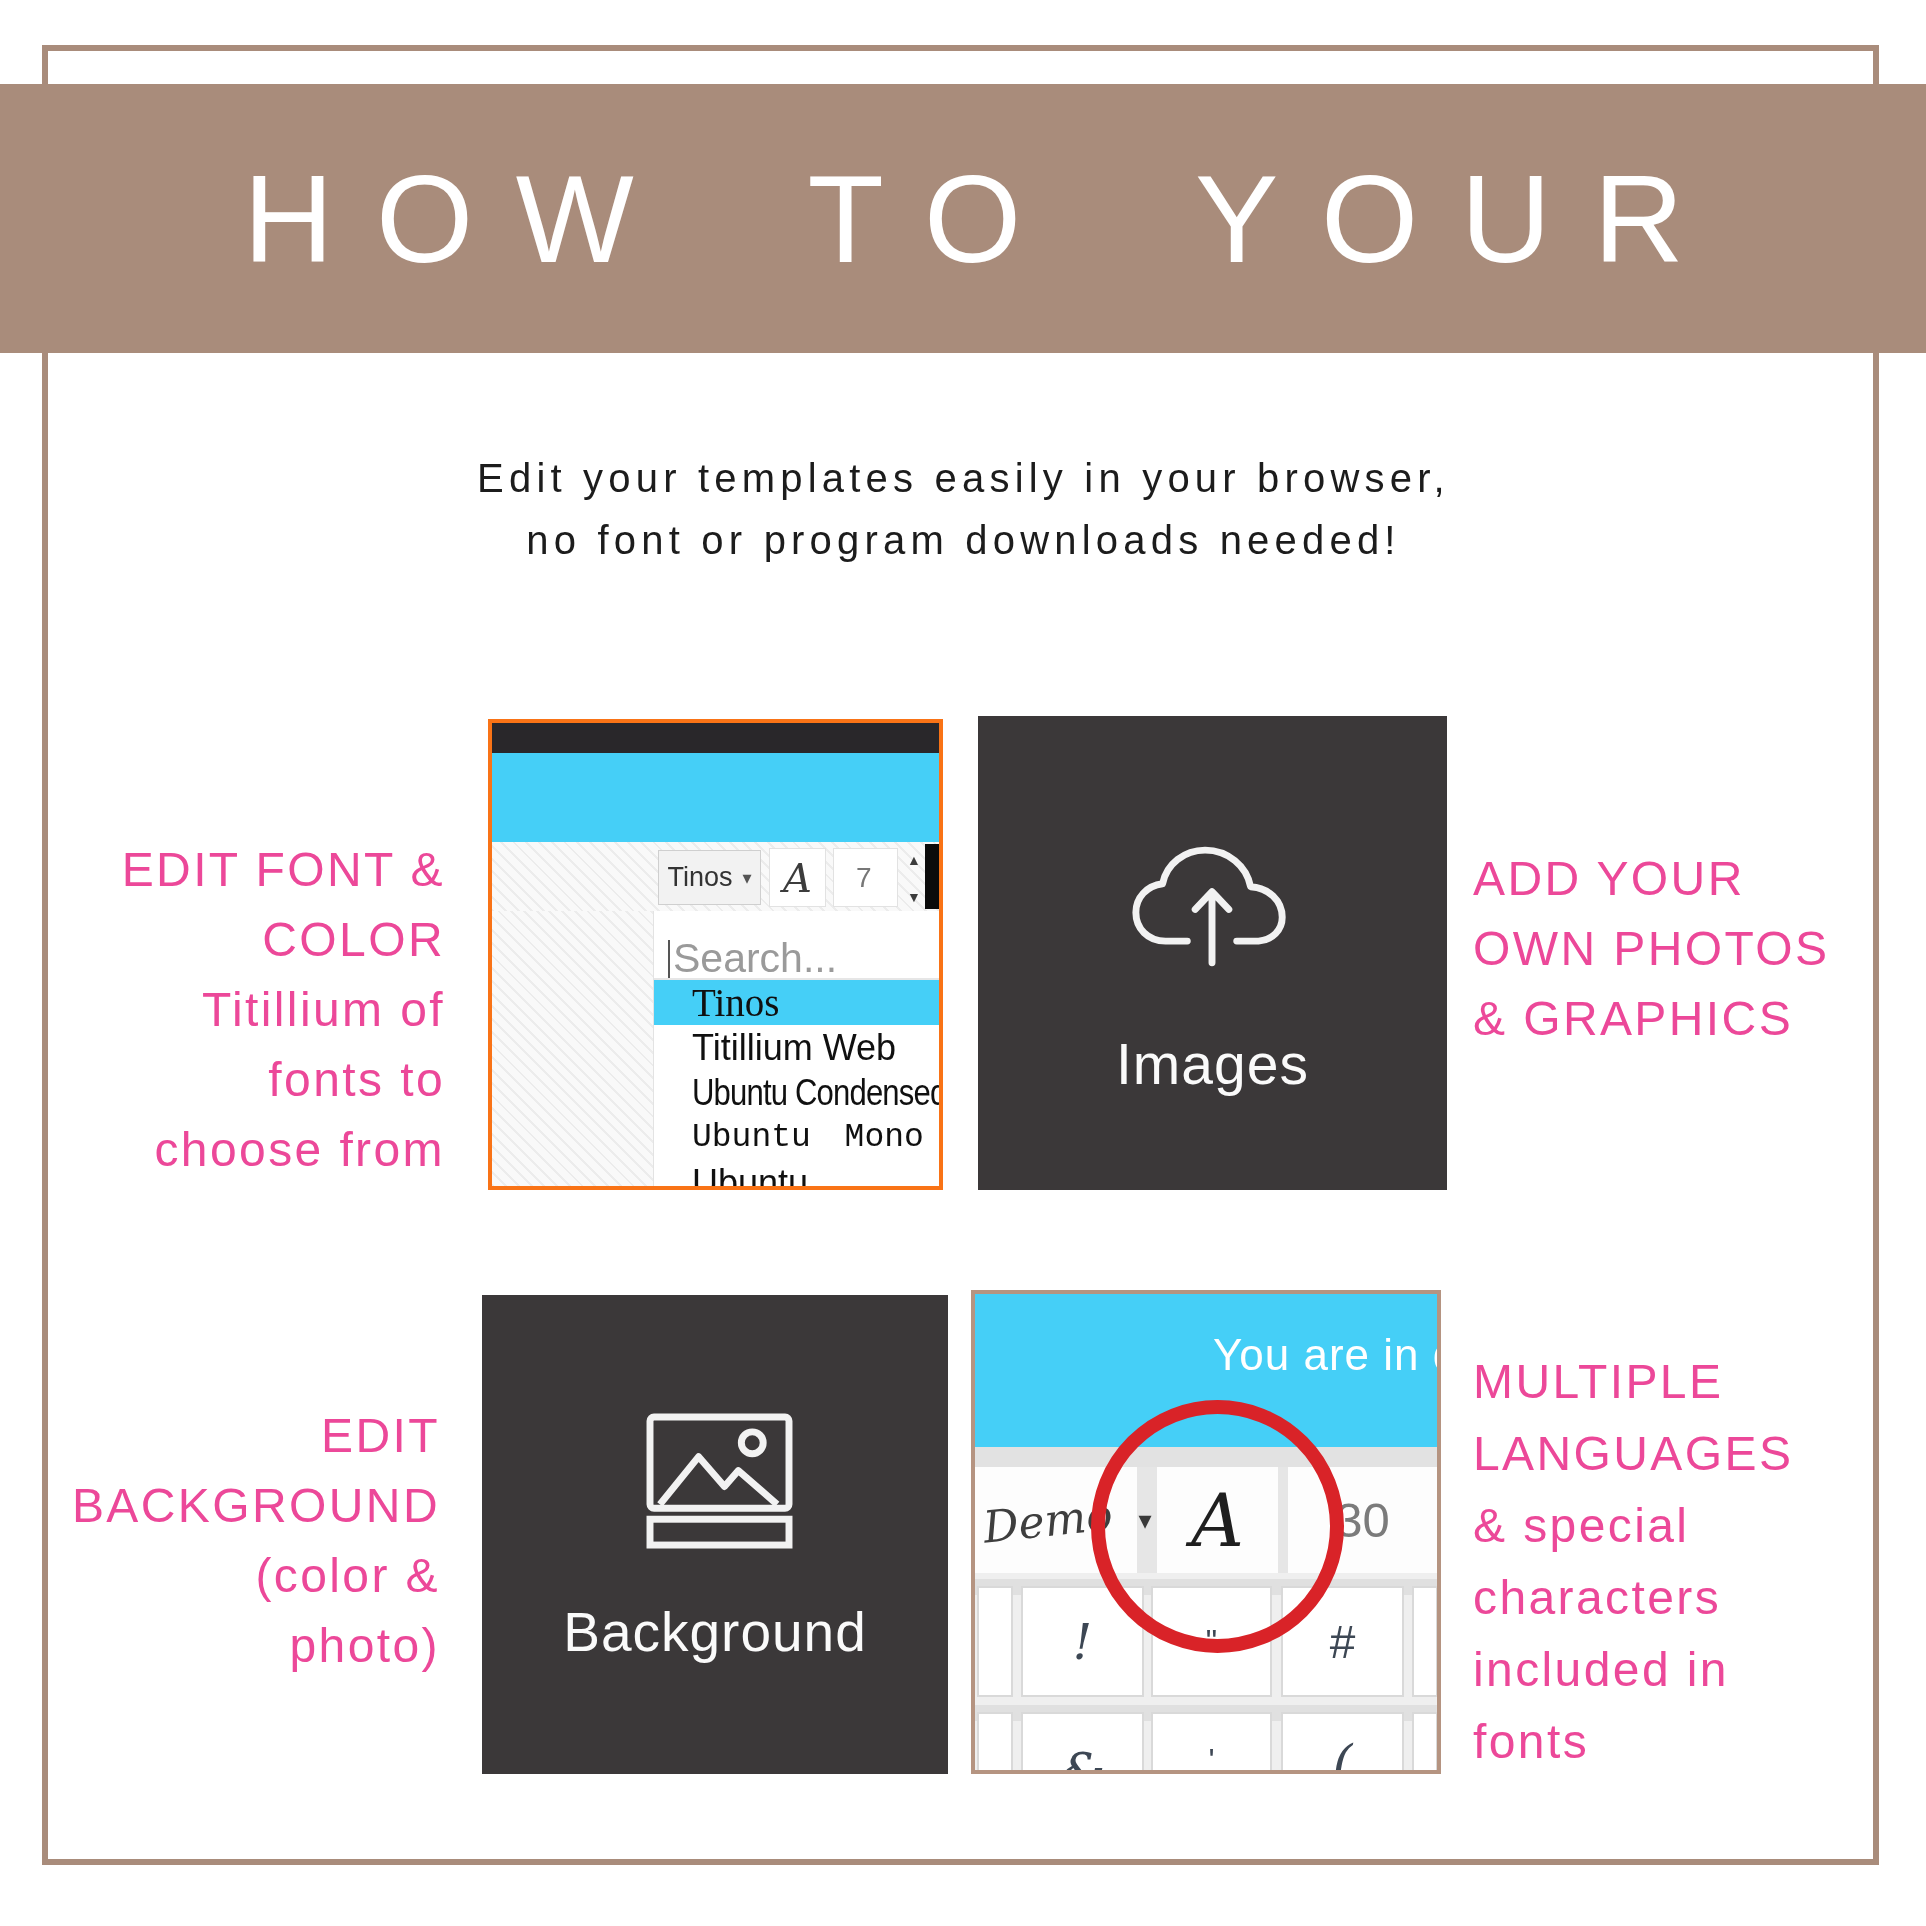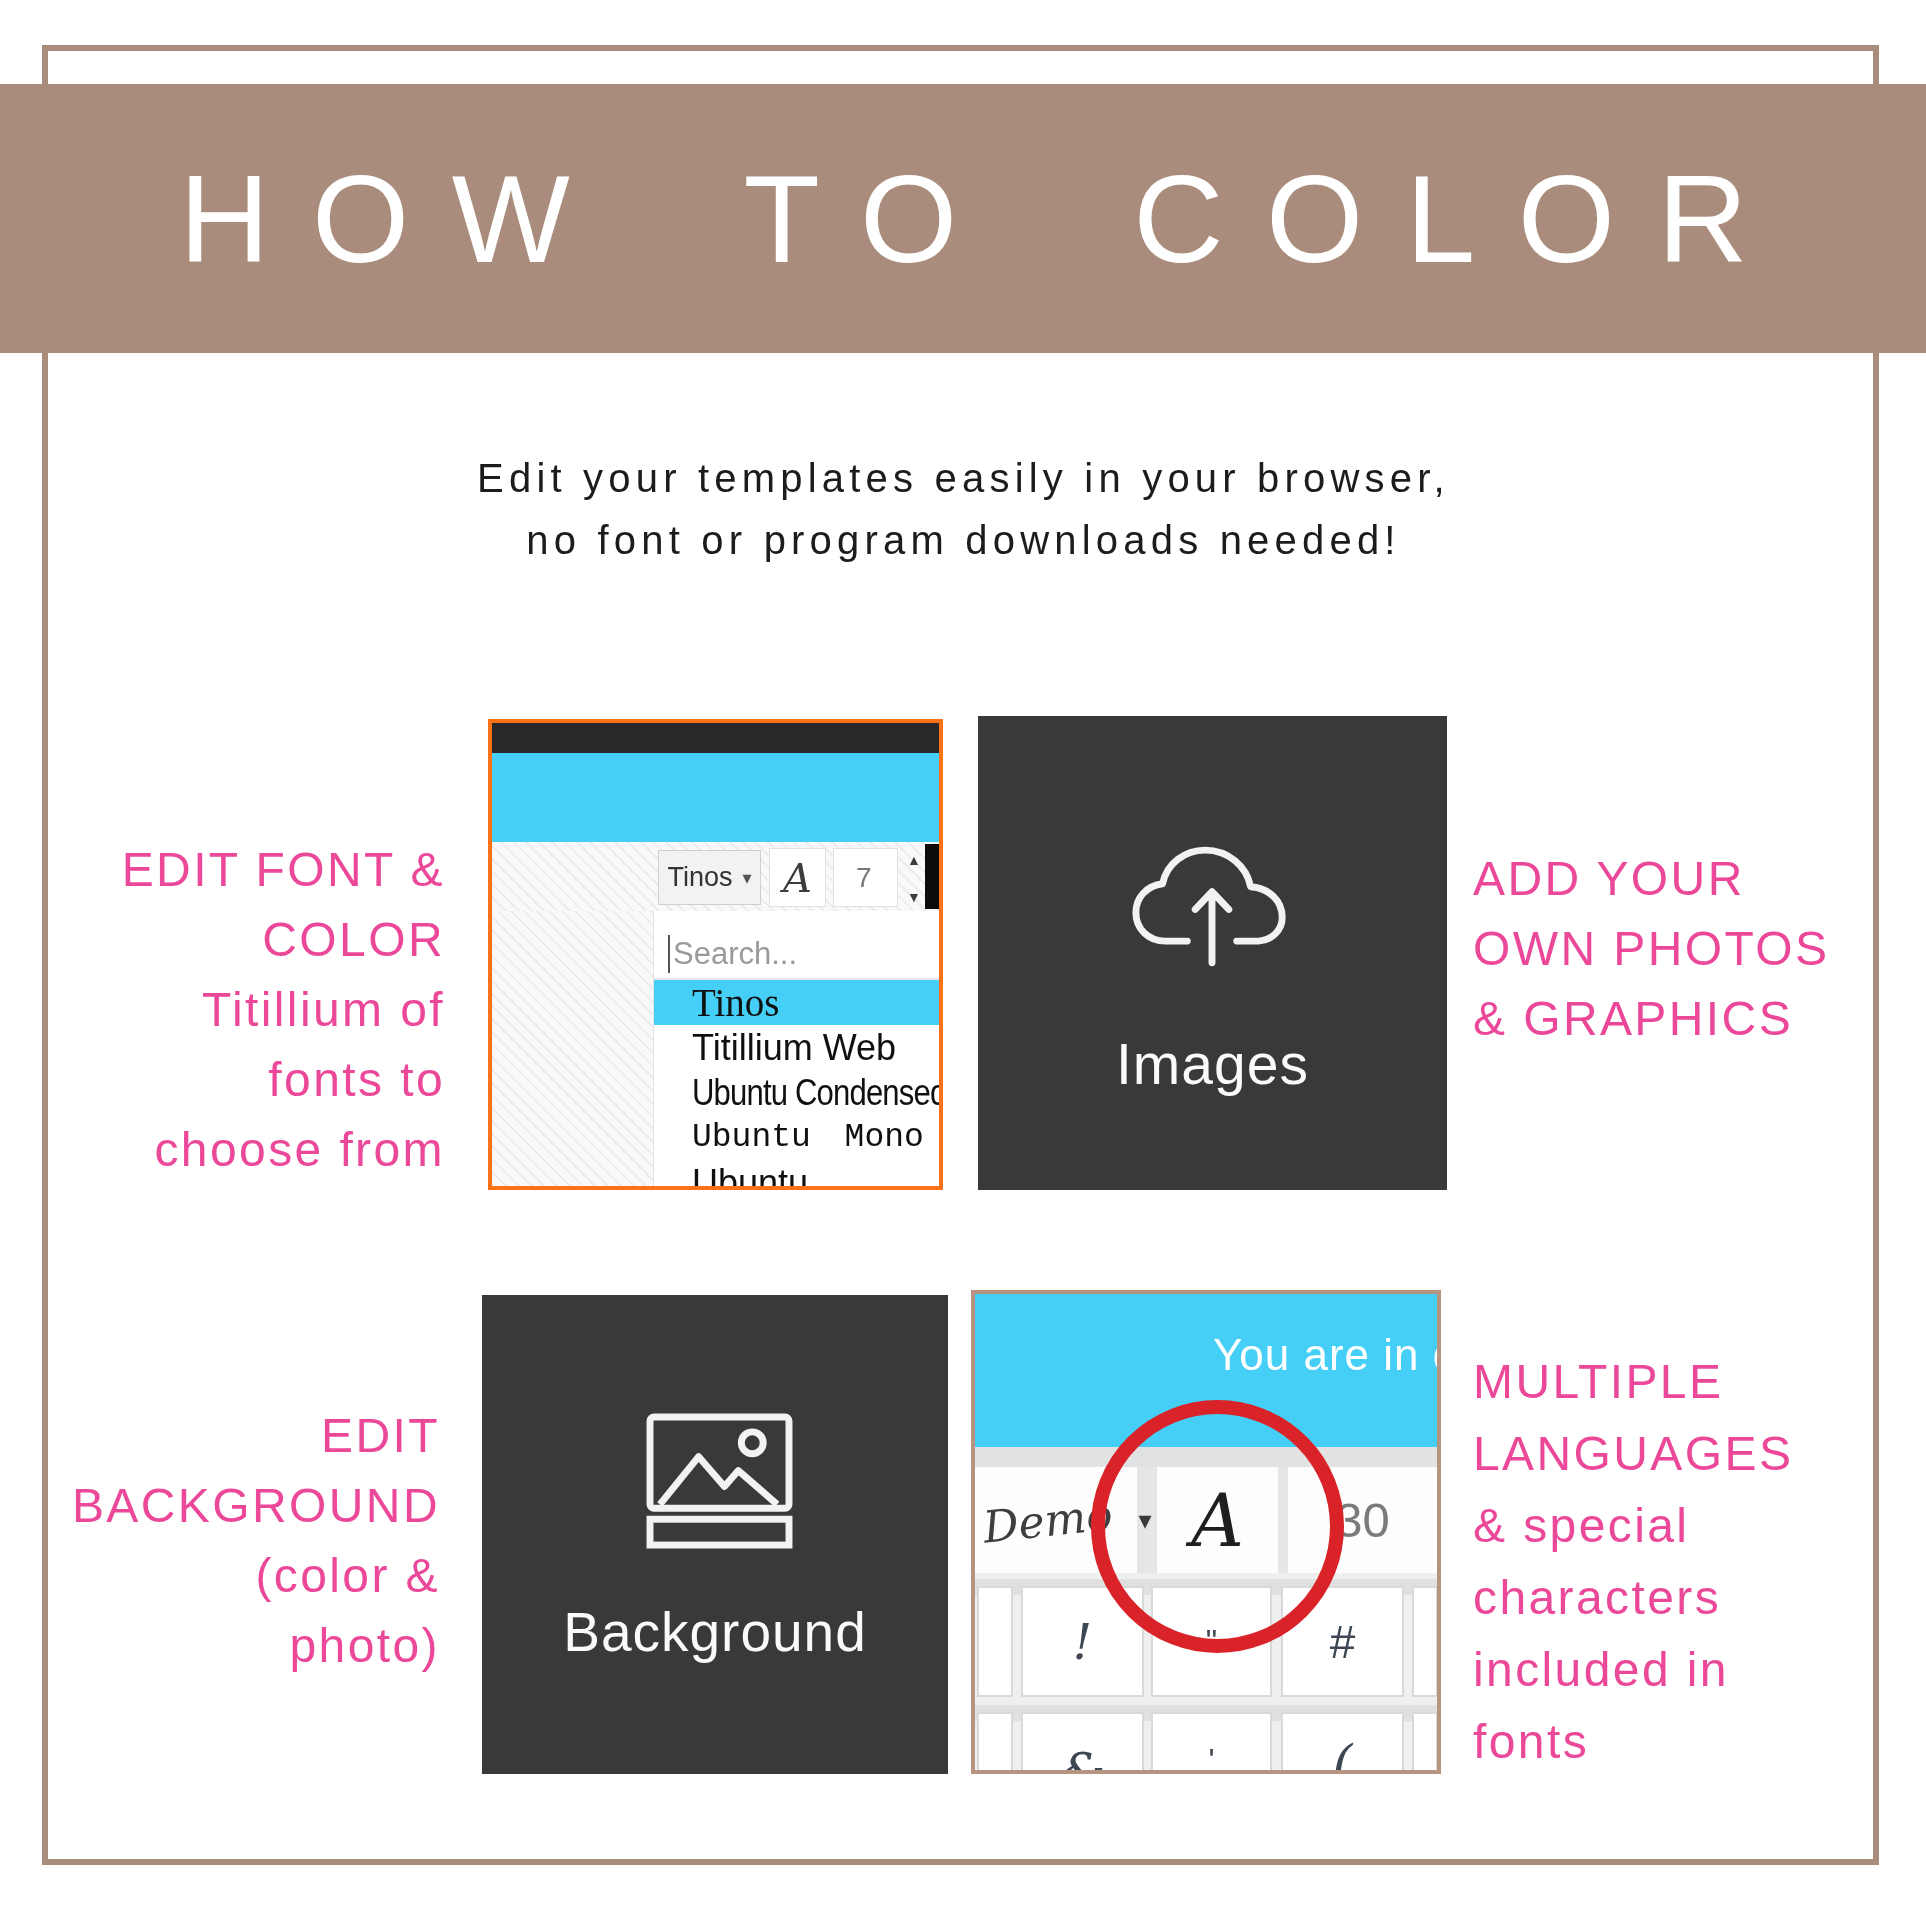--- a/index.html
+++ b/index.html
@@ -48,21 +48,21 @@
                border:1px solid #e2e2e2;box-sizing:border-box;display:flex;align-items:center;
                font-size:28px;color:#777;padding-left:22px;}
   .pf-spinner{position:absolute;left:410px;top:129px;width:24px;height:53px;display:flex;
               flex-direction:column;align-items:center;justify-content:space-between;
               font-size:14px;color:#3c3c3c;}
   .pf-black-btn{position:absolute;left:433px;top:121px;width:15px;height:65px;background:#0b0b0b;}
   .pf-dropdown{position:absolute;left:161px;top:188px;width:286px;height:275px;background:#fff;
                border-left:1px solid #e3e3e3;box-sizing:border-box;}
   .pf-search{position:absolute;left:14px;top:24px;display:flex;align-items:center;}
   .pf-caret-line{display:inline-block;width:2px;height:38px;background:#555;margin-right:3px;}
-  .pf-search-text{font-size:31px;color:#9a9a9a;}
+  .pf-search-text{font-size:41px;color:#9a9a9a;}
   .pf-search-rule{position:absolute;left:0;top:67px;width:286px;border-bottom:2px solid #e6e6e6;}
   .pf-list{position:absolute;left:0;top:69px;width:286px;}
   .pf-row{height:45px;display:flex;align-items:center;padding-left:38px;box-sizing:border-box;
           font-size:36px;color:#101010;white-space:nowrap;}
   .pf-row-selected{background:#45cff7;font-family:"Liberation Serif",serif;font-size:39px;}
   .pf-row-cond span{display:inline-block;transform:scaleX(0.84);transform-origin:left center;
                     font-size:37px;letter-spacing:-1px;}
   .pf-row-mono{font-family:"Liberation Mono",monospace;font-size:33px;word-spacing:14px;}
 
   
@@ -105,21 +105,21 @@
   svg.icon{display:block;}
 </style>
 </head>
 <body>
 
 <div class="page">
 
   <div class="frame"></div>
 
   <div class="band">
-    <div class="band-title">HOW TO COLOR</div>
+    <div class="band-title">HOW TO YOUR</div>
   </div>
 
   <div class="intro">
     <div>Edit your templates easily in your browser,</div>
     <div>no font or program downloads needed!</div>
   </div>
 
   <div class="side-label label-font">
     <div>EDIT FONT &amp;</div>
     <div>COLOR</div>

